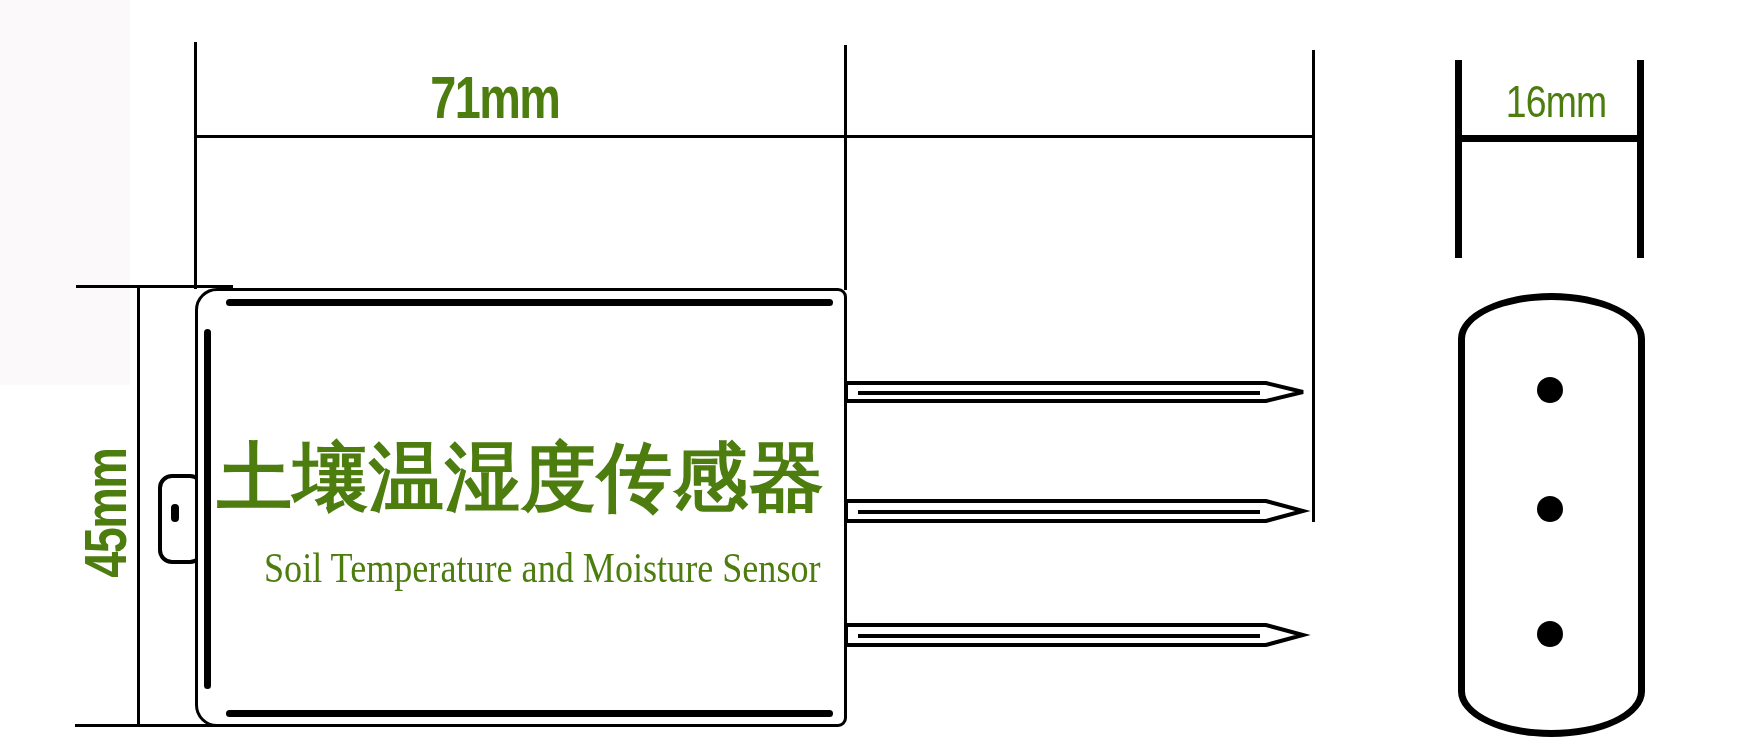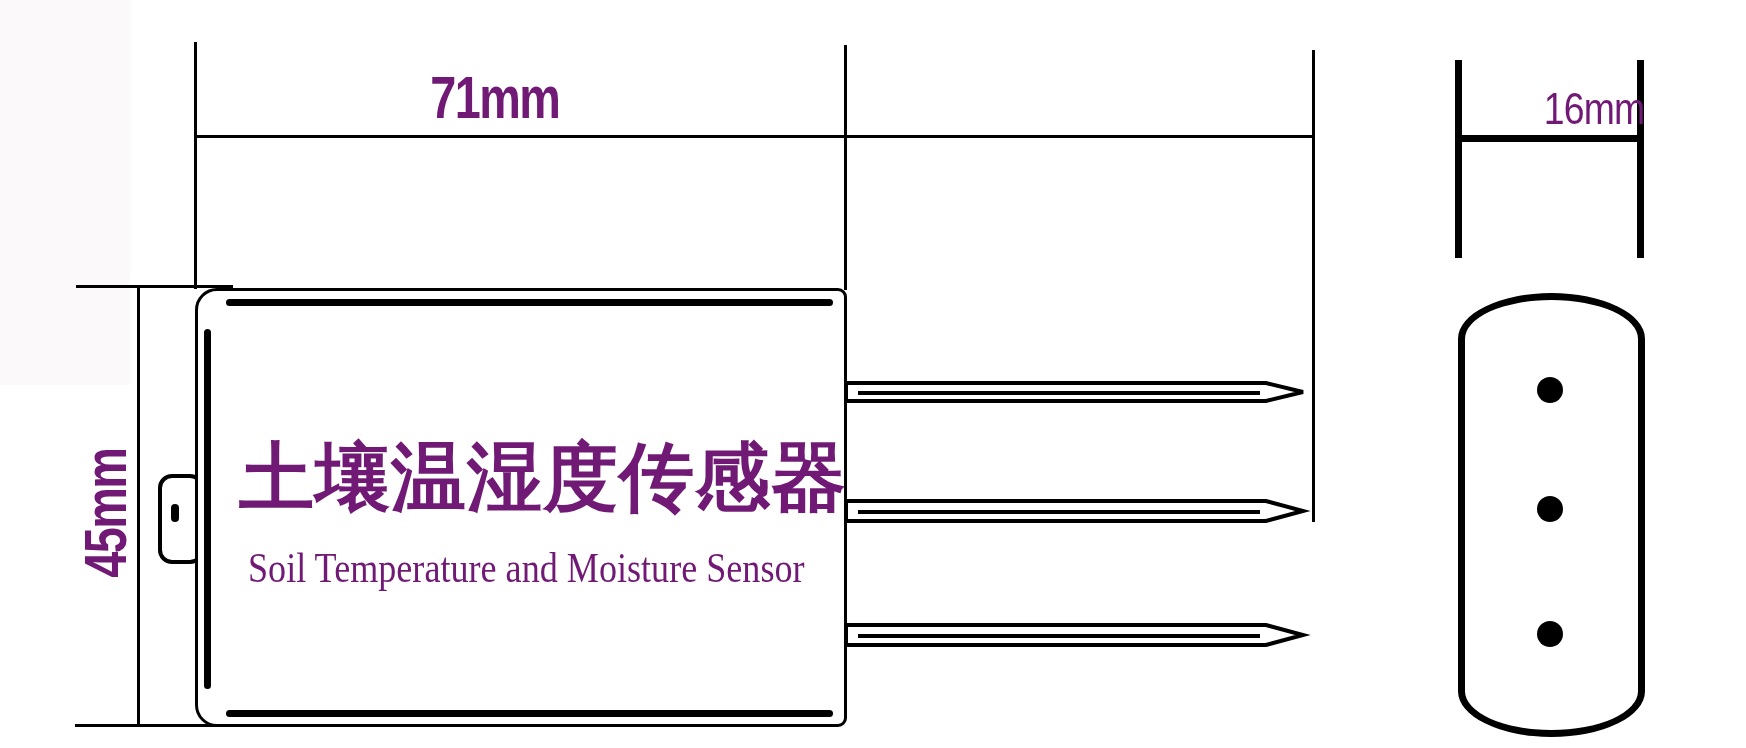--- a/index.html
+++ b/index.html
@@ -1,18 +1,18 @@
 <!DOCTYPE html>
 <html><head>
 <meta charset="utf-8">
 <style>
   html,body{margin:0;padding:0;background:#fff;}
   .canvas{
     position:relative;width:1746px;height:748px;background:#fff;
-    overflow:hidden;font-family:"Liberation Sans",sans-serif;color:#701a75;
+    overflow:hidden;font-family:"Liberation Sans",sans-serif;color:#4d7c0f;
   }
   .abs{position:absolute;}
   .ink{background:#000;}
   
   .ln-v{width:3px;}
   .ln-h{height:3px;}
   
   .dim-big{
     position:absolute;width:240px;height:56px;line-height:56px;
     text-align:center;font-weight:bold;font-size:60px;white-space:nowrap;
@@ -30,21 +30,21 @@
     box-sizing:border-box;border:3.5px solid #000;background:#fff;
     border-radius:22px 9px 9px 22px;z-index:2;
   }
   .inner-bar{background:#000;z-index:3;border-radius:3.5px;}
   .cn-label{
     z-index:4;text-align:center;font-size:75px;font-weight:600;
     letter-spacing:1px;white-space:nowrap;
   }
   .en-label{
     z-index:4;text-align:center;font-family:"Liberation Serif",serif;
-    font-size:43px;font-weight:400;white-space:nowrap;
+    font-size:43px;font-weight:400;white-space:nowrap;padding-left:16px;
   }
   .en-label .squeeze{display:inline-block;transform:scaleX(.84);}
   
   .tab{
     box-sizing:border-box;border:4px solid #000;background:#fff;
     border-radius:14px;z-index:1;
   }
   .tab-dash{background:#000;border-radius:4px;z-index:1;}
   
   .bar16{width:7px;height:198px;background:#000;}
@@ -91,29 +91,29 @@
   </svg>
 
   <div class="abs tab" style="left:158px;top:474px;width:46px;height:90px;"></div>
   <div class="abs tab-dash" style="left:171px;top:504px;width:8px;height:18px;"></div>
 
   <div class="abs body-box" style="left:195px;top:288px;width:652px;height:439px;"></div>
   <div class="abs inner-bar" style="left:226px;top:299px;width:607px;height:7px;"></div>
   <div class="abs inner-bar" style="left:226px;top:710px;width:607px;height:7px;"></div>
   <div class="abs inner-bar" style="left:204px;top:329px;width:7px;height:360px;"></div>
 
-  <div class="abs cn-label" style="left:195px;top:428px;width:652px;text-align:right;">土壤温湿度传感器</div>
+  <div class="abs cn-label" style="left:195px;top:428px;width:652px;">土壤温湿度传感器</div>
   <div class="abs en-label" style="left:195px;top:543px;width:652px;">
     <span class="squeeze">Soil Temperature and Moisture Sensor</span>
   </div>
 
   <div class="abs bar16" style="left:1455px;top:60px;"></div>
   <div class="abs bar16" style="left:1637px;top:60px;"></div>
   <div class="abs ink" style="left:1455px;top:135px;width:189px;height:7px;"></div>
-  <div class="dim-small" style="left:1494px;top:80px;margin-top:7px;">
+  <div class="dim-small" style="left:1456px;top:80px;">
     <span class="squeeze">16mm</span>
   </div>
 
   <div class="abs capsule" style="left:1458px;top:293px;"></div>
   <div class="abs dot" style="left:1537px;top:377px;"></div>
   <div class="abs dot" style="left:1537px;top:496px;"></div>
   <div class="abs dot" style="left:1537px;top:621px;"></div>
 
 </div>
 

